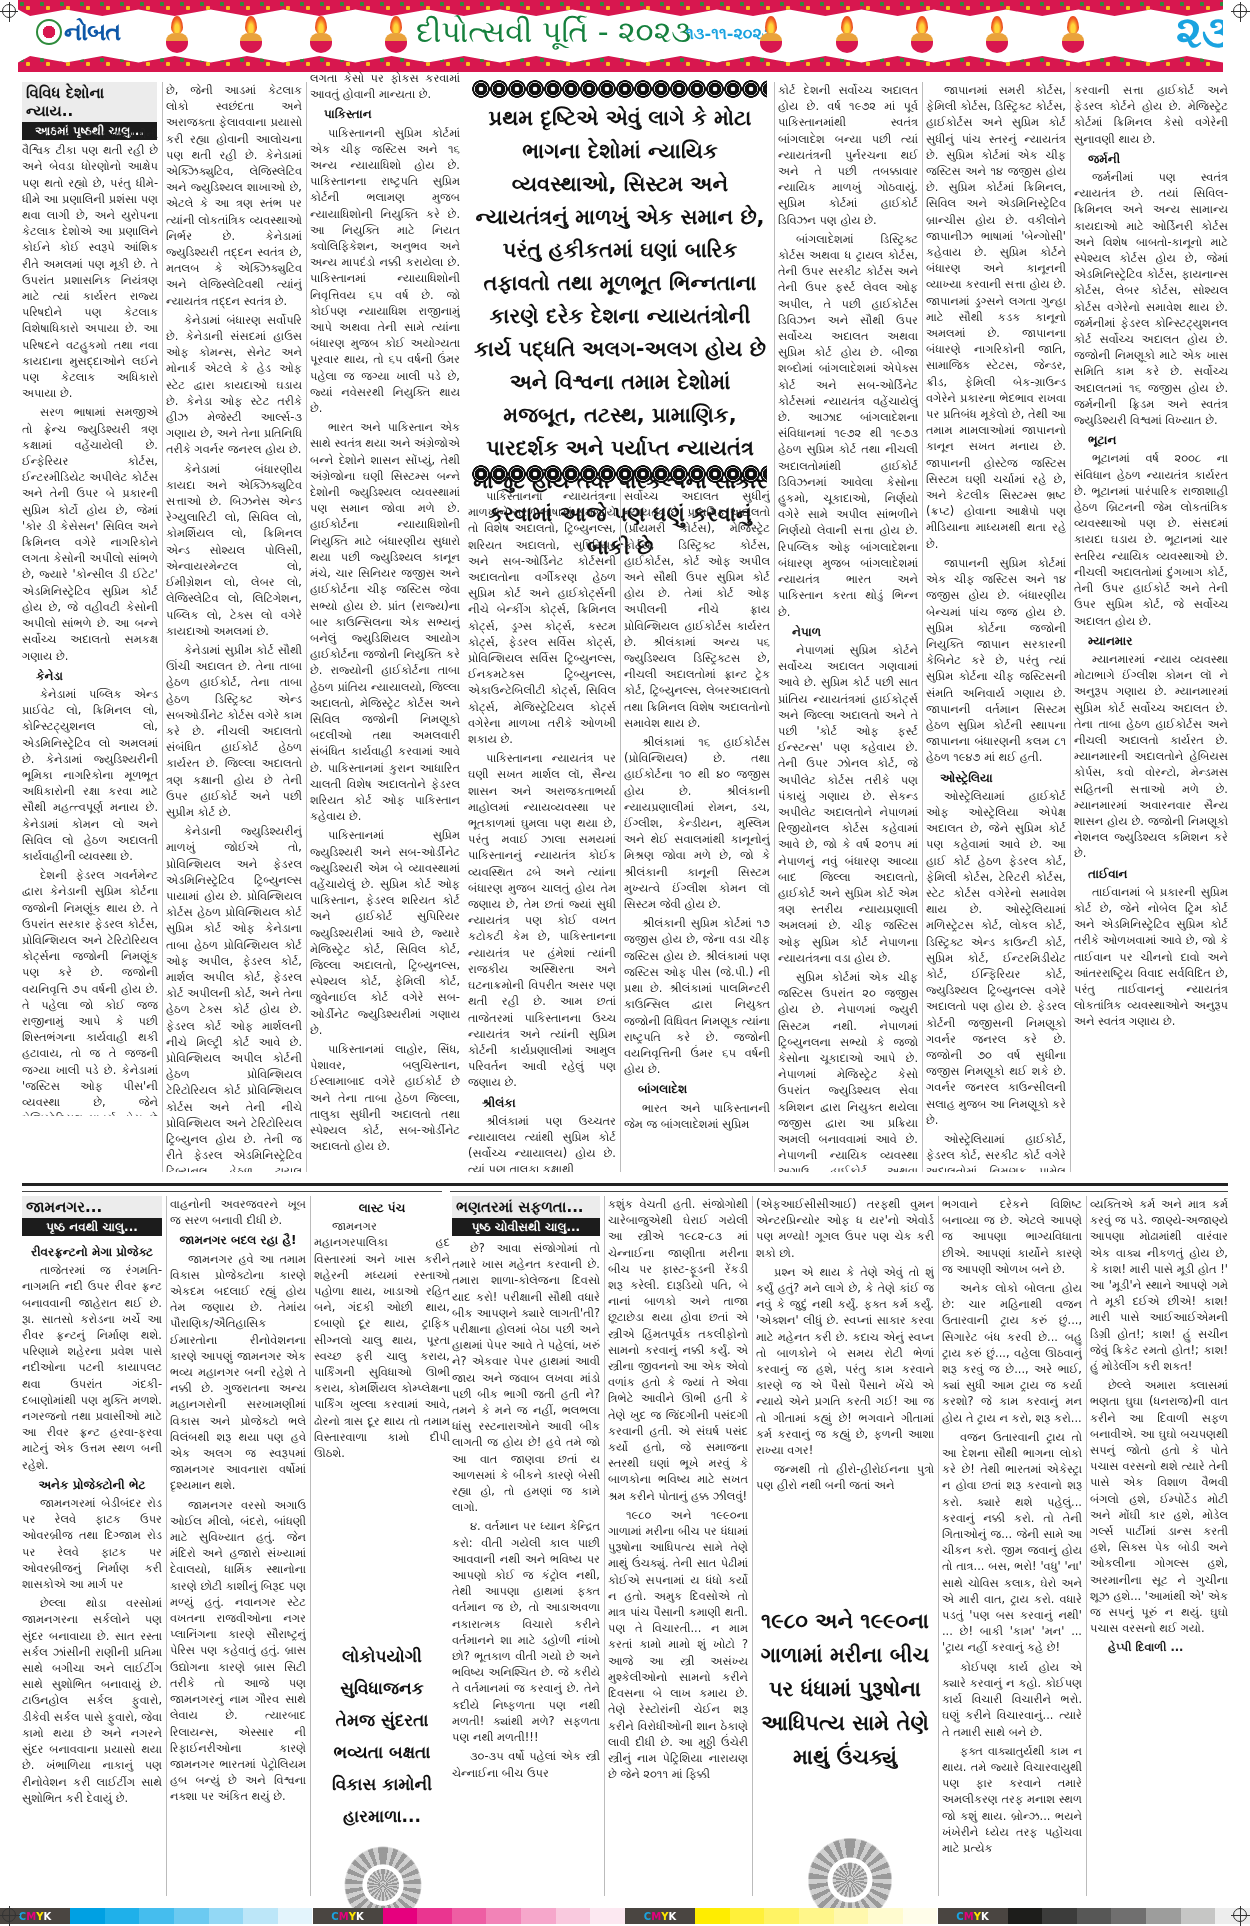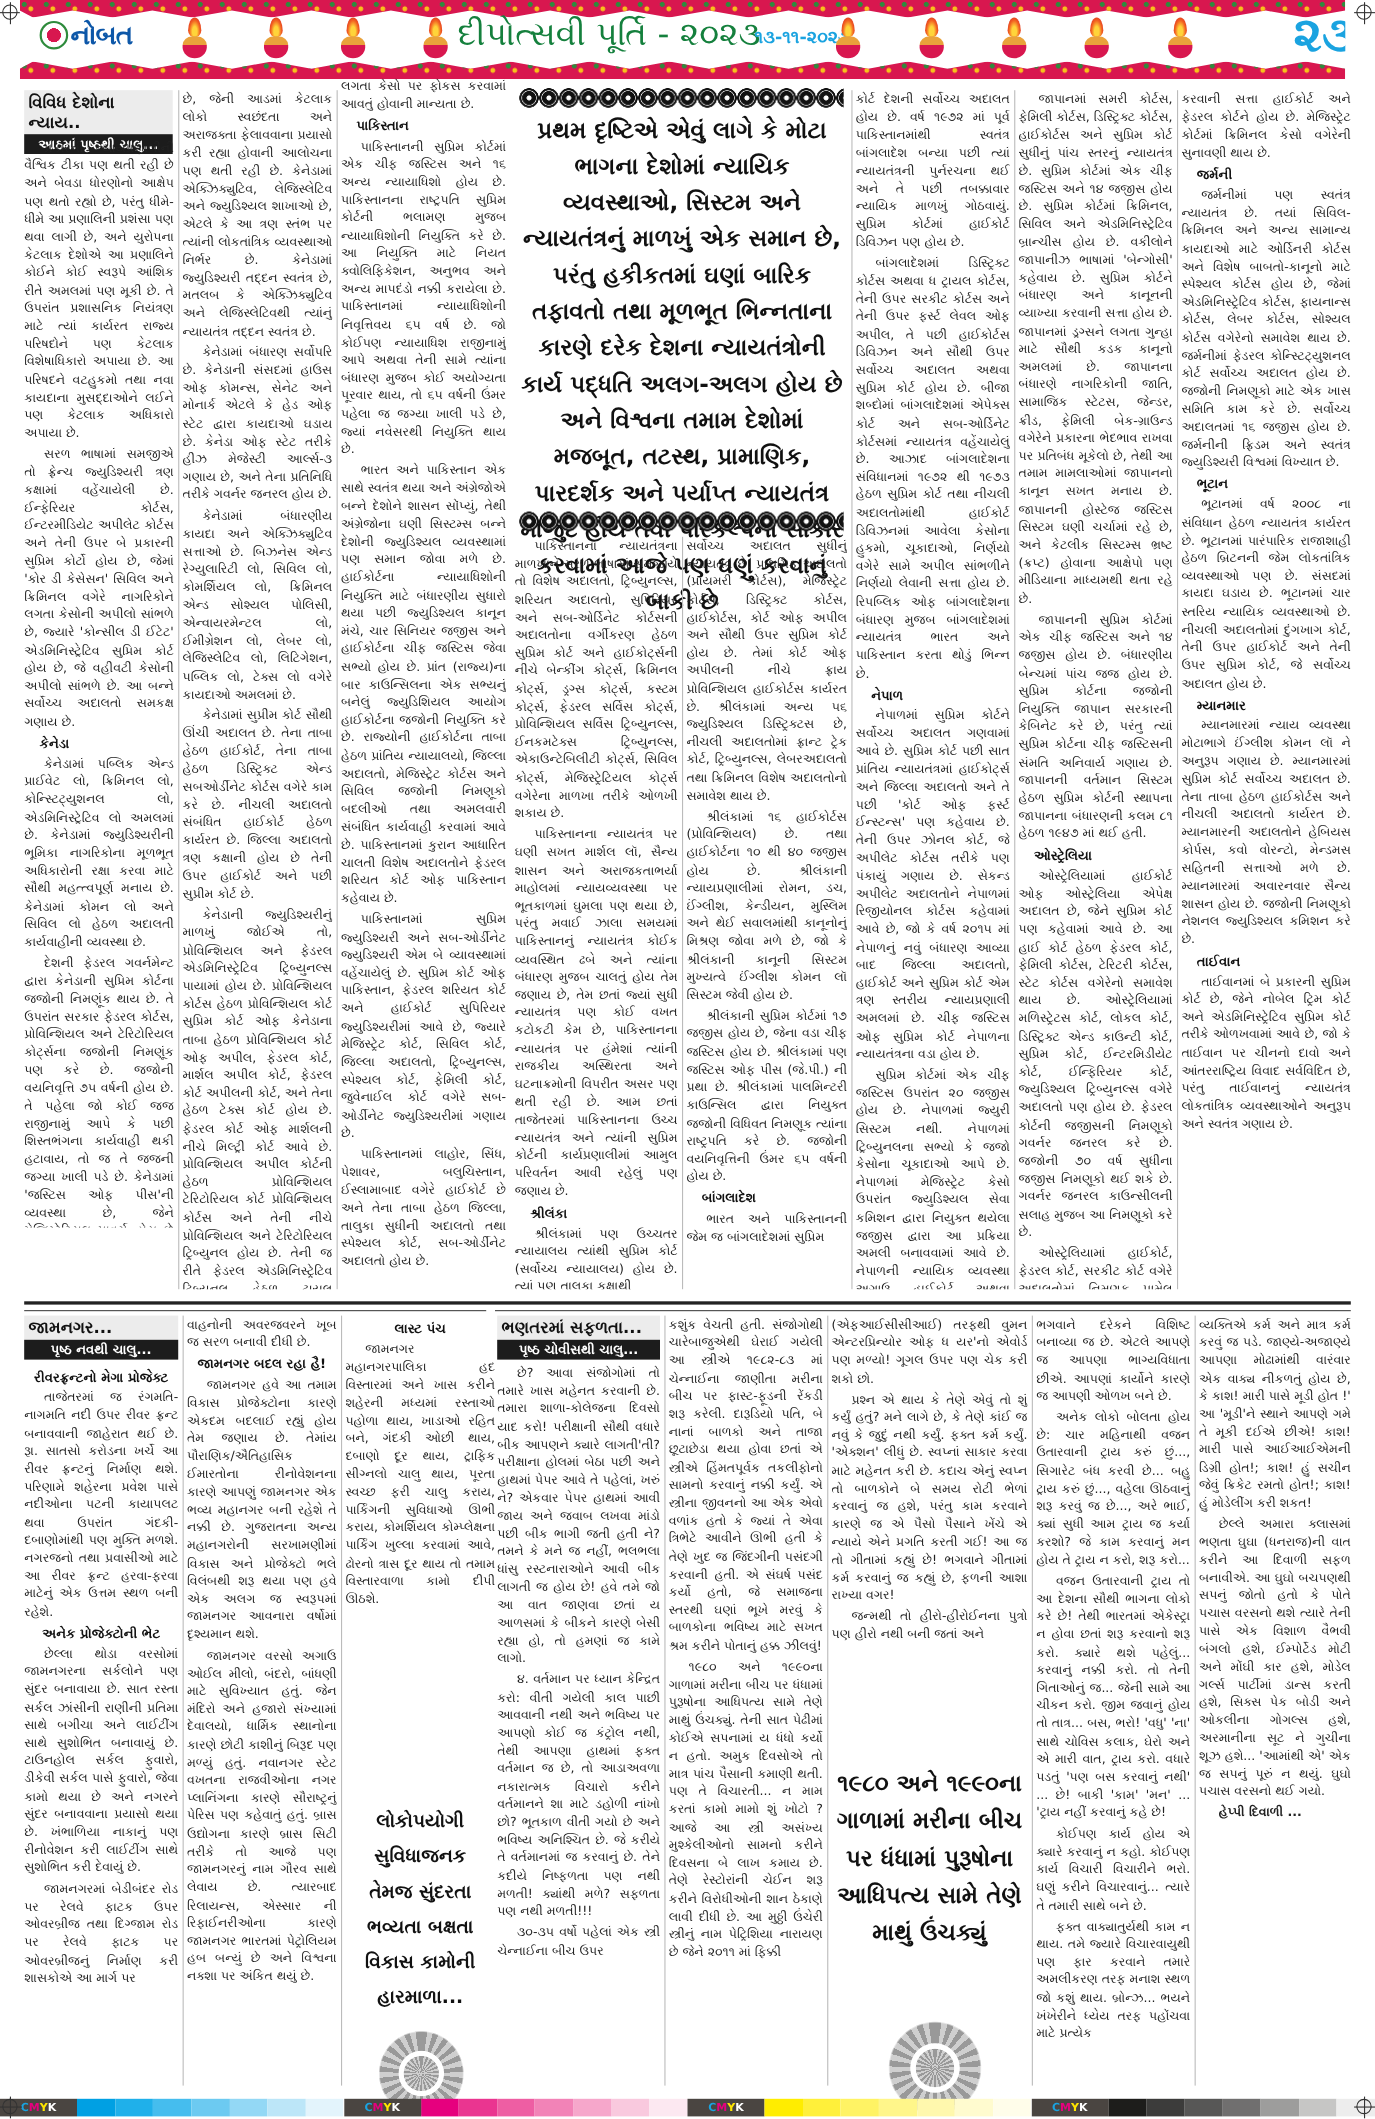--- a/index.html
+++ b/index.html
@@ -203,22 +203,22 @@
 <div class="hrule thin" style="left:450px;top:1191px;width:778px"></div>
 
 <div class="kicker" style="left:22px;top:1196px;width:140px">
   <div class="k-title">જામનગર...</div>
   <div class="k-sub">પૃષ્ઠ નવથી ચાલુ...</div>
 </div>
 <div class="col" style="left:22px;top:1240px;width:140px;height:660px">
   <h4 class="center">રીવરફ્રન્ટનો મેગા પ્રોજેક્ટ</h4>
   <p>તાજેતરમાં જ રંગમતિ-નાગમતિ નદી ઉપર રીવર ફ્રન્ટ બનાવવાની જાહેરાત થઈ છે. રૂા. સાતસો કરોડના ખર્ચે આ રીવર ફ્રન્ટનું નિર્માણ થશે. પરિણામે શહેરના પ્રવેશ પાસે નદીઓના પટની કાયાપલટ થવા ઉપરાંત ગંદકી-દબાણોમાંથી પણ મુક્તિ મળશે. નગરજનો તથા પ્રવાસીઓ માટે આ રીવર ફ્રન્ટ હરવા-ફરવા માટેનું એક ઉત્તમ સ્થળ બની રહેશે.</p>
   <h4 class="center">અનેક પ્રોજેક્ટોની ભેટ</h4>
+  <p>જામનગરમાં બેડીબંદર રોડ પર રેલવે ફાટક ઉપર ઓવરબ્રીજ તથા દિગ્જામ રોડ પર રેલવે ફાટક પર ઓવરબ્રીજનું નિર્માણ કરી શાસકોએ આ માર્ગ પર</p>
   <p>છેલ્લા થોડા વરસોમાં જામનગરના સર્કલોને પણ સુંદર બનાવાયા છે. સાત રસ્તા સર્કલ ઝાંસીની રાણીની પ્રતિમા સાથે બગીચા અને લાઈટીંગ સાથે સુશોભિત બનાવાયું છે. ટાઉનહોલ સર્કલ ફુવારો, ડીકેવી સર્કલ પાસે ફુવારો, જેવા કામો થયા છે અને નગરને સુંદર બનાવવાના પ્રયાસો થયા છે. ખંભાળિયા નાકાનું પણ રીનોવેશન કરી લાઈટીંગ સાથે સુશોભિત કરી દેવાયું છે.</p>
-  <p>જામનગરમાં બેડીબંદર રોડ પર રેલવે ફાટક ઉપર ઓવરબ્રીજ તથા દિગ્જામ રોડ પર રેલવે ફાટક પર ઓવરબ્રીજનું નિર્માણ કરી શાસકોએ આ માર્ગ પર</p>
 </div>
 <div class="vrule" style="left:166px;top:1196px;height:700px"></div>
 
 <div class="col" style="left:170px;top:1196px;width:136px;height:704px">
   <p style="text-indent:0">વાહનોની અવરજવરને ખૂબ જ સરળ બનાવી દીધી છે.</p>
   <h4 class="center">જામનગર બદલ રહા હૈ!</h4>
   <p>જામનગર હવે આ તમામ વિકાસ પ્રોજેક્ટોના કારણે એકદમ બદલાઈ રહ્યું હોય તેમ જણાય છે. તેમાંય પૌરાણિક/ઐતિહાસિક ઈમારતોના રીનોવેશનના કારણે આપણું જામનગર એક ભવ્ય મહાનગર બની રહેશે તે નક્કી છે. ગુજરાતના અન્ય મહાનગરોની સરખામણીમાં વિકાસ અને પ્રોજેક્ટો ભલે વિલંબથી શરૂ થયા પણ હવે એક અલગ જ સ્વરૂપમાં જામનગર આવનારા વર્ષોમાં દૃશ્યમાન થશે.</p>
   <p>જામનગર વરસો અગાઉ ઓઈલ મીલો, બંદરો, બાંધણી માટે સુવિખ્યાત હતું. જેન મંદિરો અને હજારો સંખ્યામાં દેવાલયો, ધાર્મિક સ્થાનોના કારણે છોટી કાશીનું બિરૂદ પણ મળ્યું હતું. નવાનગર સ્ટેટ વખતના રાજવીઓના નગર પ્લાનિંગના કારણે સૌરાષ્ટ્રનું પેરિસ પણ કહેવાતું હતું. બ્રાસ ઉદ્યોગના કારણે બ્રાસ સિટી તરીકે તો આજે પણ જામનગરનું નામ ગૌરવ સાથે લેવાય છે. ત્યારબાદ રિલાયન્સ, એસ્સાર ની રિફાઈનરીઓના કારણે જામનગર ભારતમાં પેટ્રોલિયમ હબ બન્યું છે અને વિશ્વના નક્શા પર અંકિત થયું છે.</p>
 </div>
 <div class="vrule" style="left:310px;top:1196px;height:700px"></div>

